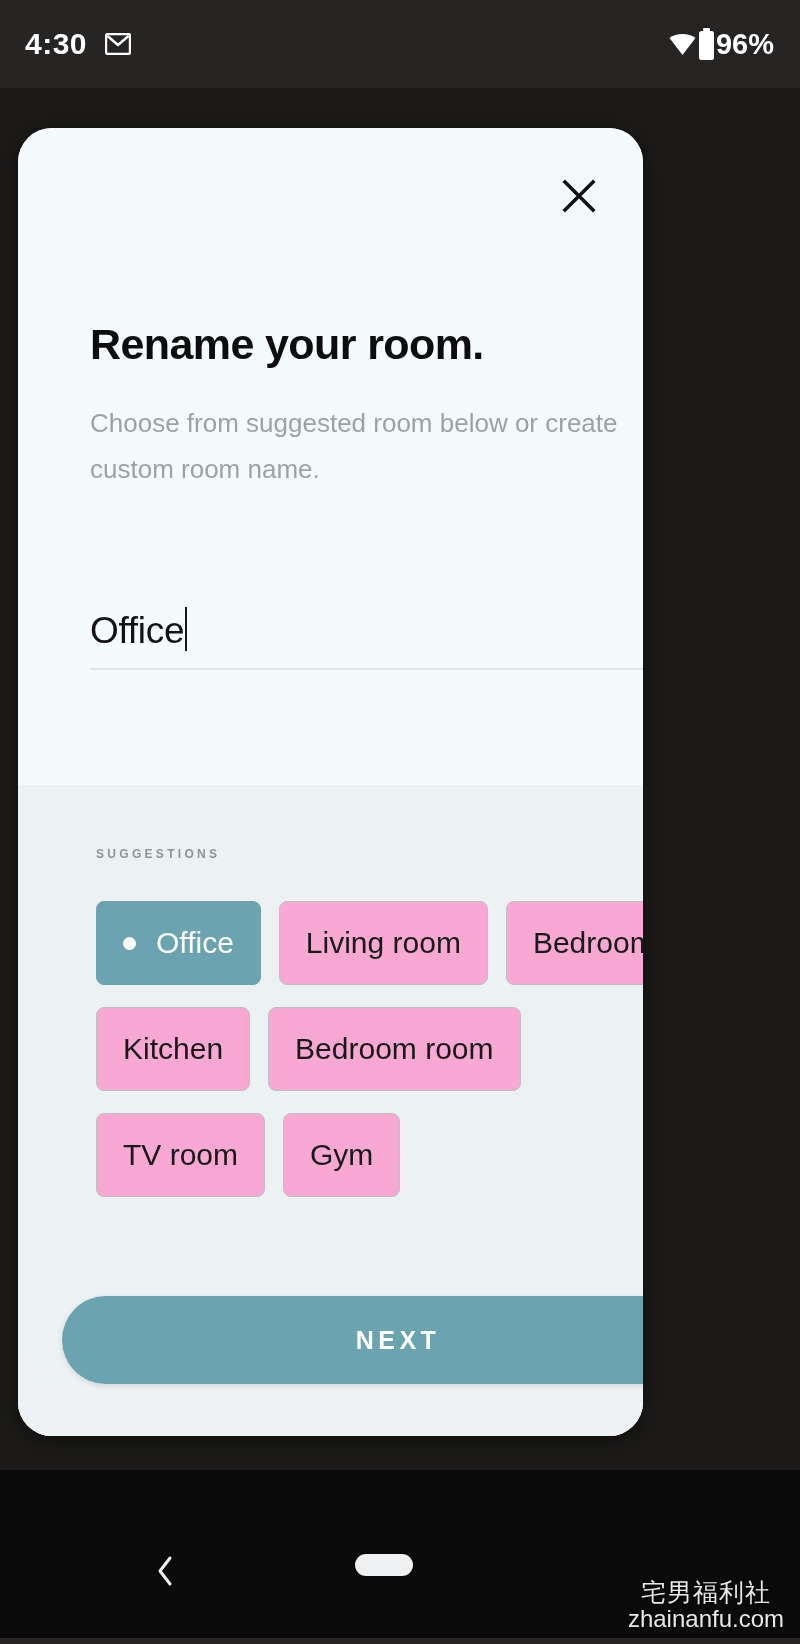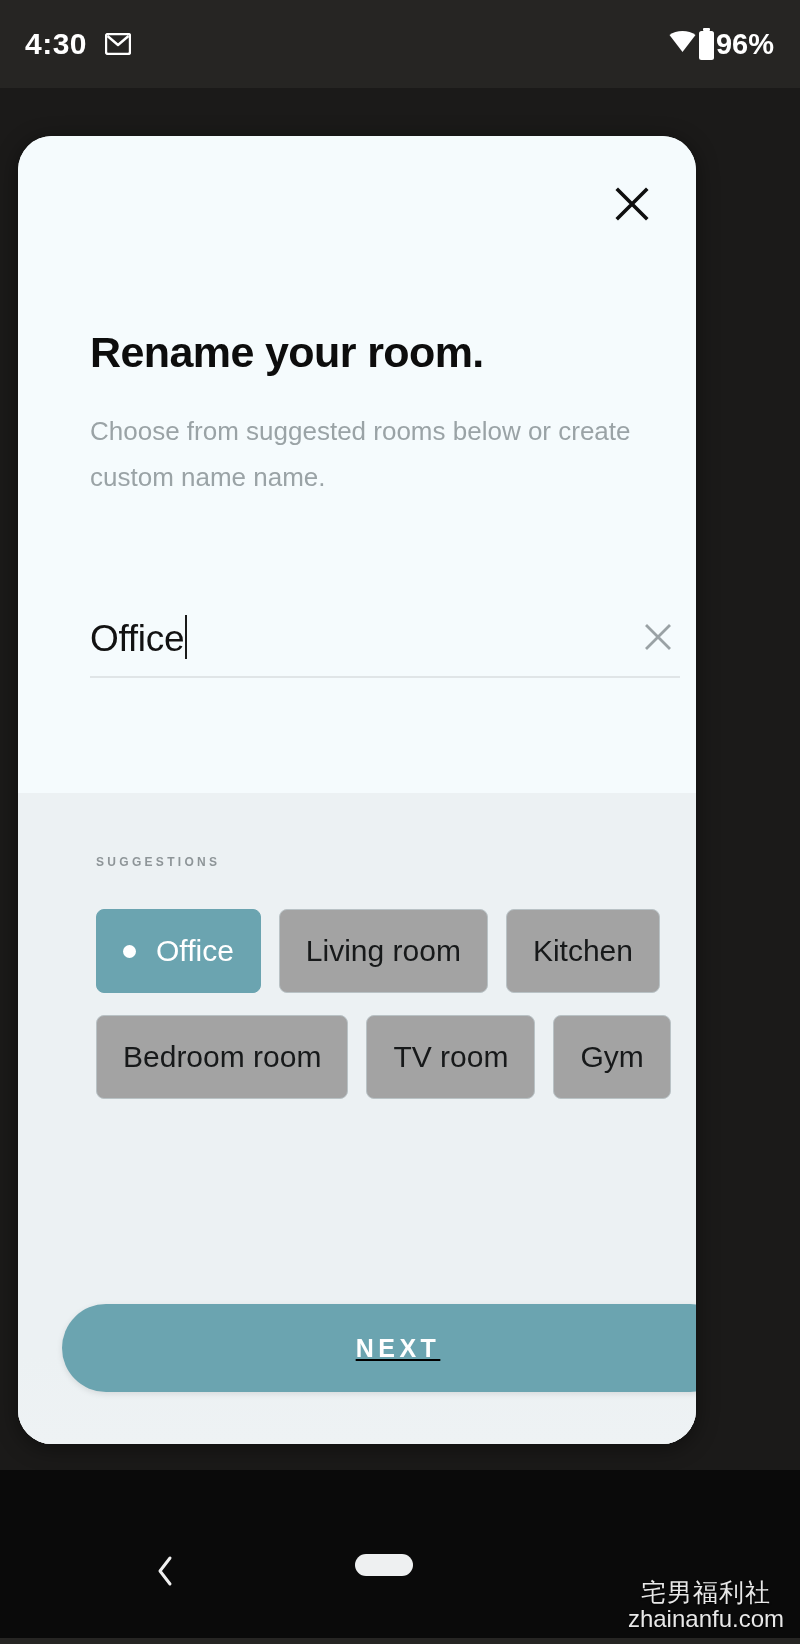--- a/index.html
+++ b/index.html
@@ -27,40 +27,40 @@
     display:flex; align-items:center; gap:18px;
     margin-left:25px;
   }
   #clock {
     color:#ffffff; font-size:30px; font-weight:bold;
     letter-spacing:0.5px;
   }
   .mail-ic { width:26px; height:22px; display:block; }
   #status-right {
     position:absolute; right:26px;
-    display:flex; align-items:flex-start; gap:0;
+    display:flex; align-items:center; gap:0;
   }
   .wifi-ic { width:29px; height:26px; display:block; }
   .batt-ic { width:19px; height:32px; display:block; }
   #battery-pct {
     color:#ffffff; font-size:29px; font-weight:bold;
   }
 
   
   #page-bg {
     position:absolute; top:88px; left:0;
     width:800px; height:1388px;
     background:#1b1a19;
   }
 
   
   #card {
     position:absolute;
-    left:18px; top:136px;
-    width:678px; height:1308px;
+    left:18px; top:128px;
+    width:625px; height:1308px;
     background:#f5fbfd;
     border-radius:34px;
     overflow:hidden;
     box-shadow:0 4px 22px rgba(0,0,0,0.45);
   }
   #card-top {
     position:relative;
     height:657px;
     background:#f5fbfd;
   }
@@ -134,21 +134,21 @@
     width:600px;
     display:flex; flex-wrap:wrap;
     gap:22px 18px;
   }
   .chip {
     min-height:84px;
     padding:0 26px;
     display:flex; align-items:center; gap:20px;
     border:1.5px solid #b9c2c5;
     border-radius:8px;
-    background:#a3a3a3;
+    background:#f9a8d4;
     font-size:30px; color:#17191a;
     cursor:pointer;
     white-space:nowrap;
   }
   .chip.selected {
     background:#6ba4b0;
     border-color:#6ba4b0;
     color:#ffffff;
   }
   .chip .dot {
@@ -170,21 +170,20 @@
   
   #next-btn {
     position:absolute;
     left:44px; bottom:52px;
     width:672px; height:88px;
     border-radius:44px;
     background:#6ba4b0;
     display:flex; align-items:center; justify-content:center;
     cursor:pointer;
     box-shadow:0 2px 6px rgba(0,0,0,0.10);
-    text-decoration:underline;
   }
   #next-label {
     color:#ffffff; font-size:25px; font-weight:bold;
     letter-spacing:4.5px;
   }
 
   
   #navbar {
     position:absolute; left:0; bottom:6px;
     width:800px; height:168px;
@@ -252,21 +251,21 @@
 
       <div id="close-btn">
         <span>
           <svg class="close-ic" viewBox="0 0 34 34">
             <path d="M3 3 L31 31 M31 3 L3 31" stroke="#0f0f0f" stroke-width="3.6" stroke-linecap="square"></path>
           </svg>
         </span>
       </div>
 
       <div id="title">Rename your room.</div>
-      <div id="subtitle">Choose from suggested rooms below or create custom name name.</div>
+      <div id="subtitle">Choose from suggested room below or create custom room name.</div>
 
       <div id="field-wrap">
         <div id="field-row">
           <div id="field-value"><span>Office</span><span id="caret"></span></div>
           <div id="clear-btn">
             <span>
               <svg class="clearx-ic" viewBox="0 0 30 30">
                 <path d="M4 4 L26 26 M26 4 L4 26" stroke="#9aa2a5" stroke-width="2.8" stroke-linecap="square"></path>
               </svg>
             </span>
@@ -281,20 +280,23 @@
       <div id="sugg-label">SUGGESTIONS</div>
       <div id="chips">
           <div class="chip selected">
             <span class="dot"></span>
             <span>Office</span>
           </div>
           <div class="chip">
             <span>Living room</span>
           </div>
           <div class="chip">
+            <span>Bedroom</span>
+          </div>
+          <div class="chip">
             <span>Kitchen</span>
           </div>
           <div class="chip">
             <span>Bedroom room</span>
           </div>
           <div class="chip">
             <span>TV room</span>
           </div>
           <div class="chip">
             <span>Gym</span>

